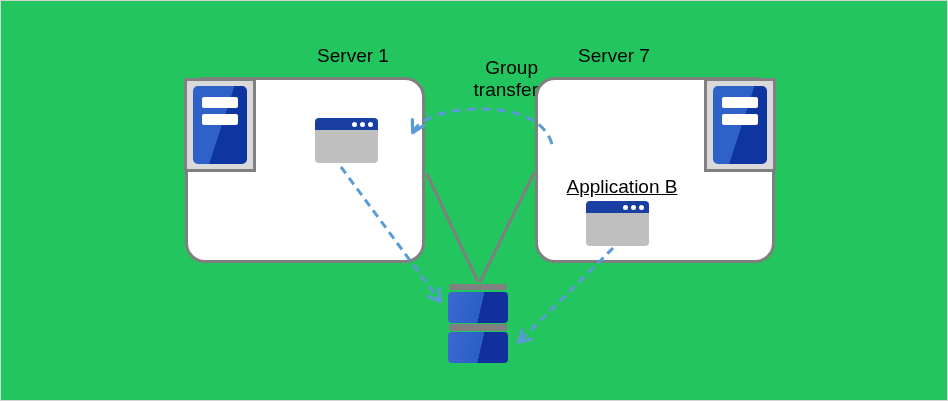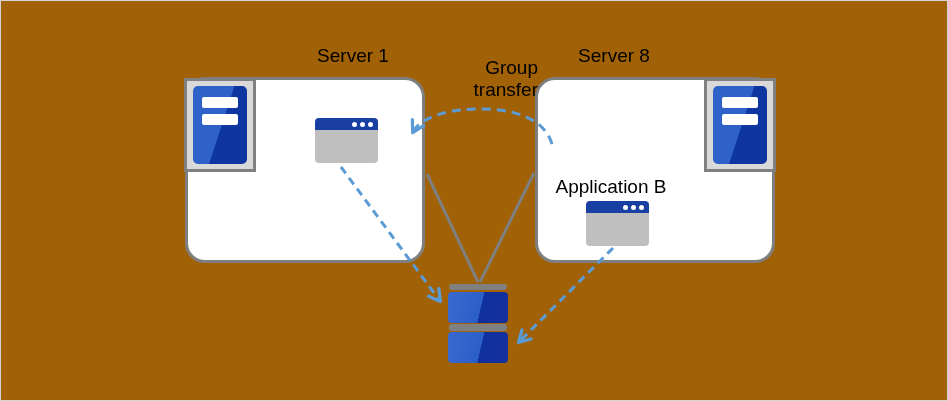--- a/index.html
+++ b/index.html
@@ -1,20 +1,20 @@
 <!DOCTYPE html>
 <html><head>
 <meta charset="utf-8">
 <style>
   html, body { margin: 0; padding: 0; background: #ffffff; }
   .canvas {
     position: relative;
     width: 948px;
     height: 401px;
-    background: #a16207;
+    background: #22c55e;
     border: 1px solid #d4d4d4;
     box-sizing: border-box;
     font-family: "Liberation Sans", sans-serif;
     color: #000;
     overflow: hidden;
   }
   .label {
     position: absolute;
     text-align: center;
     font-size: 19px;
@@ -138,29 +138,29 @@
     </div>
   </div>
   <div class="app-icon" style="left:314px; top:117px;">
     <div class="titlebar"></div>
     <span class="dot d1"></span>
     <span class="dot d2"></span>
     <span class="dot d3"></span>
     <div class="app-body"></div>
   </div>
 
-  <div class="label" style="left:533px; top:44px; width:160px;">Server 8</div>
+  <div class="label" style="left:533px; top:44px; width:160px;">Server 7</div>
   <div class="server-box" style="left:534px; top:76px;"></div>
   <div class="server-icon" style="left:703px; top:77px;">
     <div class="tower">
       <div class="slot s1"></div>
       <div class="slot s2"></div>
     </div>
   </div>
-  <div class="label" style="left:530px; top:175px; width:160px;">Application B</div>
+  <div class="label" style="left:541px; top:175px; width:160px;text-decoration:underline;">Application B</div>
   <div class="app-icon" style="left:585px; top:200px;">
     <div class="titlebar"></div>
     <span class="dot d1"></span>
     <span class="dot d2"></span>
     <span class="dot d3"></span>
     <div class="app-body"></div>
   </div>
 
   <div class="label wrap" style="left:447px; top:56px; width:90px;text-align:right;">Group transfer</div>
 

